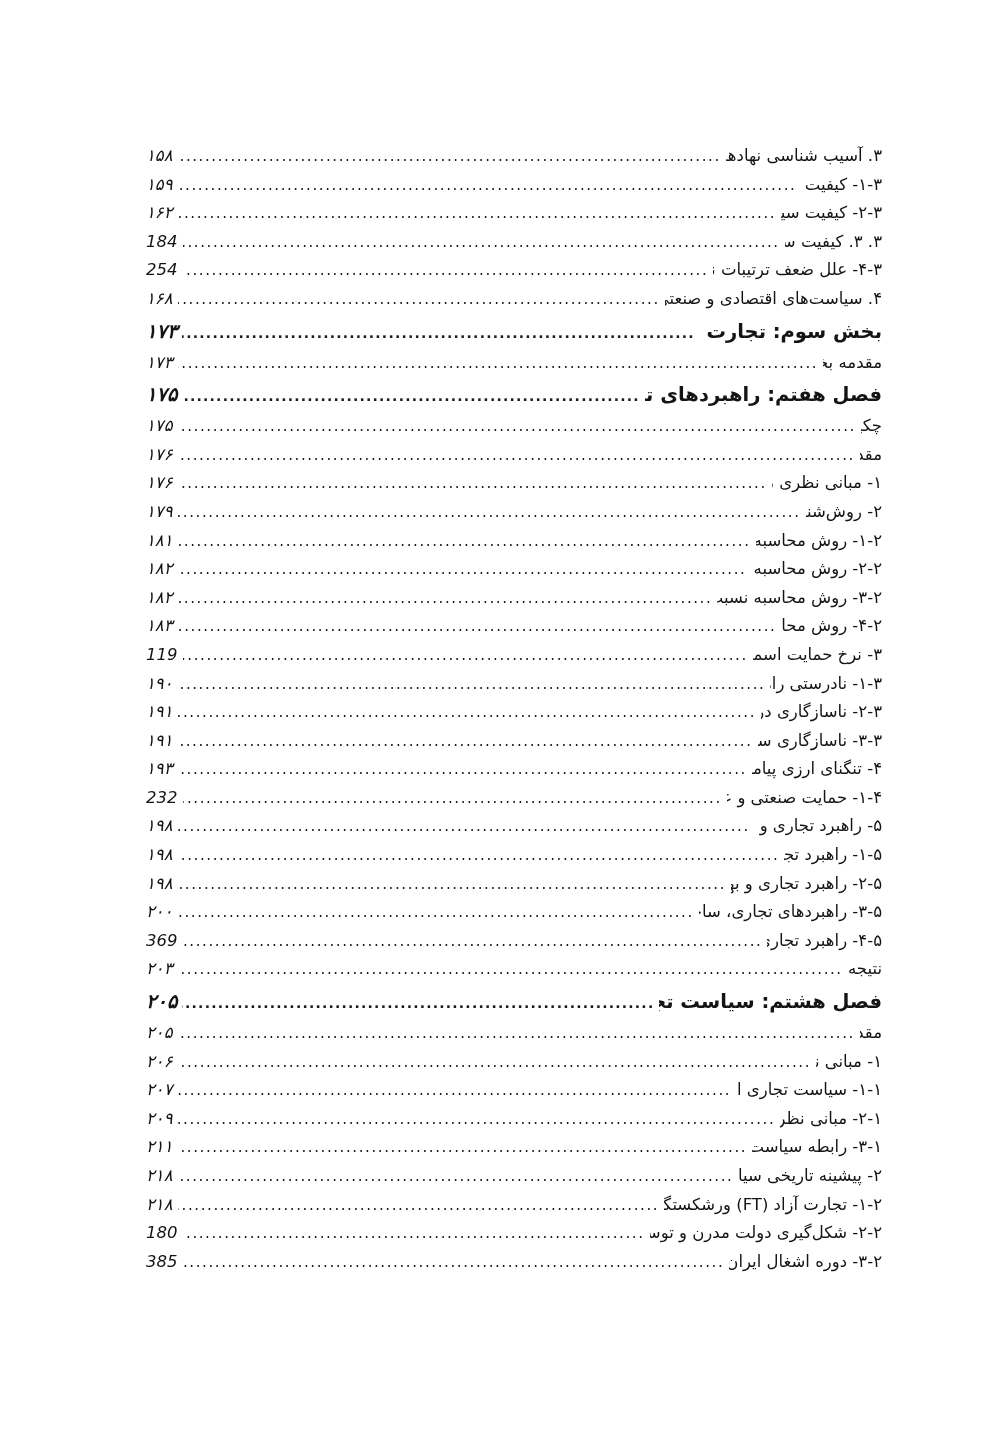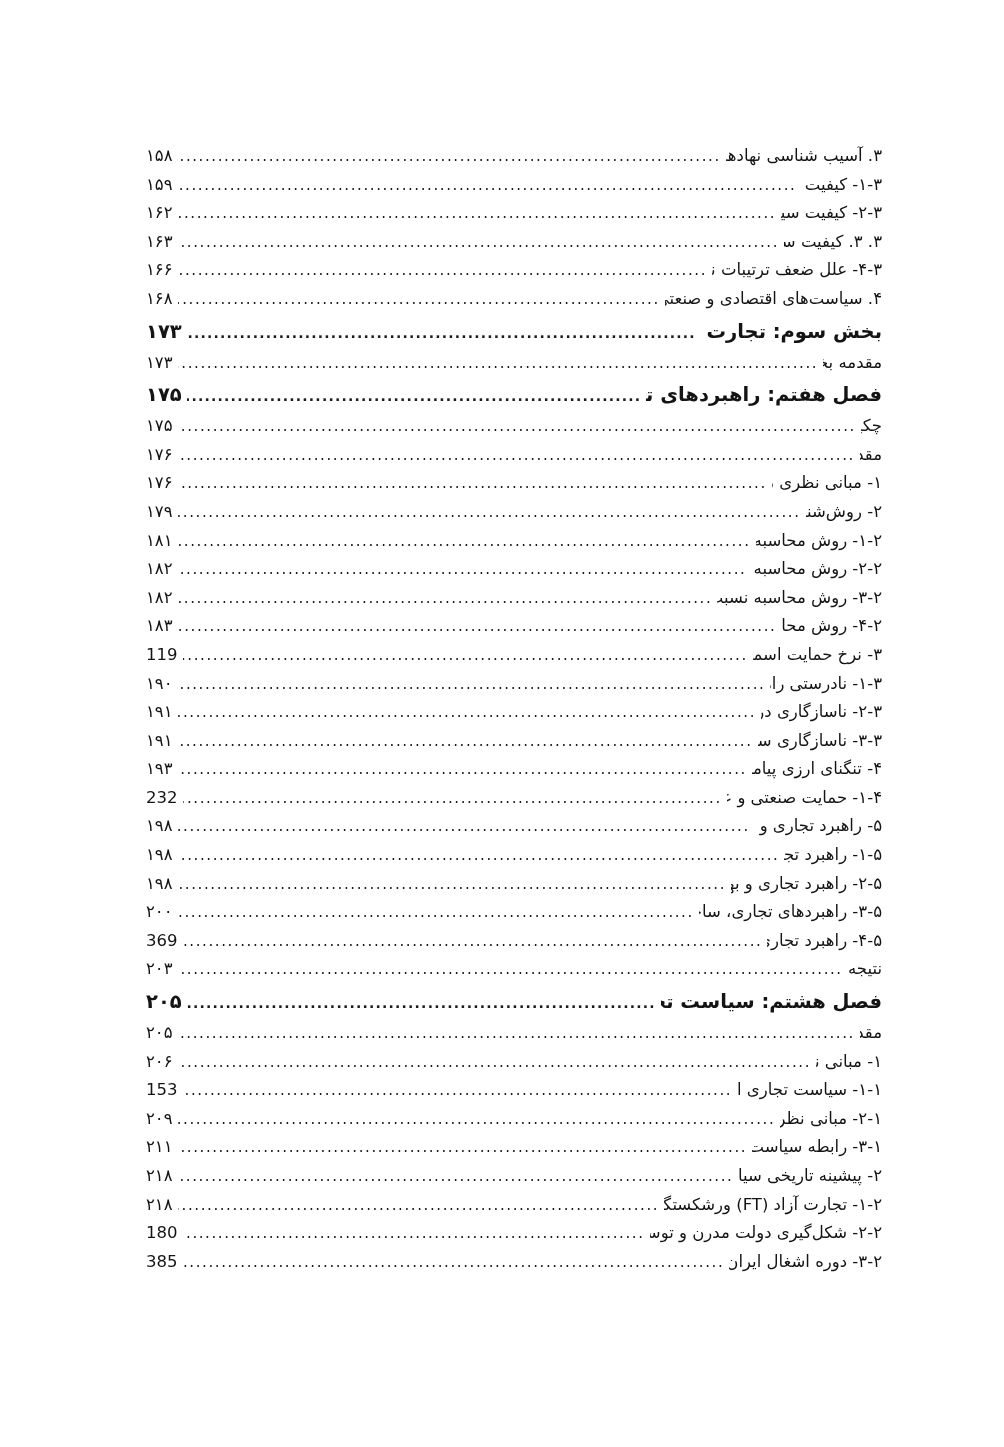--- a/index.html
+++ b/index.html
@@ -22,21 +22,21 @@
     flex:0 1 auto;white-space:nowrap;overflow:hidden;
   }
   .row .dots{
     flex:1 1 auto;min-width:10px;overflow:hidden;white-space:nowrap;
     margin:0 5px;direction:rtl;
   }
   .row .dots::after{
     content:"..................................................................................................................................................................................................................";
     font-size:15px;letter-spacing:1.6px;color:#1a1a1a;
   }
-  .row .pagenum{flex:0 0 auto;white-space:nowrap;}
+  .row .pagenum{flex:0 0 auto;white-space:nowrap;font-style:italic;}
   .row.bold{
     height:35px;font-size:19.5px;line-height:35px;font-weight:700;
   }
   .row.bold .dots::after{
     font-size:14px;letter-spacing:1.2px;font-weight:700;
   }
 </style>
 </head>
 <body>
 
@@ -53,26 +53,26 @@
     <span class="pagenum">۱۵۹</span>
   </div>
       <div class="row">
     <span class="title">۲-۳- کیفیت سیاست‌های اقتصادی</span>
     <span class="dots"></span>
     <span class="pagenum">۱۶۲</span>
   </div>
       <div class="row">
     <span class="title">۳. ۳. کیفیت سیاست‌های صنعتی</span>
     <span class="dots"></span>
-    <span class="pagenum">۱۶۳</span>
+    <span class="pagenum">184</span>
   </div>
       <div class="row">
     <span class="title">۴-۳- علل ضعف ترتیبات نهادی و سیاست‌های اقتصادی و صنعتی</span>
     <span class="dots"></span>
-    <span class="pagenum">۱۶۶</span>
+    <span class="pagenum">254</span>
   </div>
       <div class="row">
     <span class="title">۴. سیاست‌های اقتصادی و صنعتی مناسب برای حمایت از تولید ملی، کار و سرمایه ایرانی</span>
     <span class="dots"></span>
     <span class="pagenum">۱۶۸</span>
   </div>
       <div class="row bold">
     <span class="title">بخش سوم: تجارت و سرمایه‌گذاری خارجی در ایران</span>
     <span class="dots"></span>
     <span class="pagenum">۱۷۳</span>
@@ -198,21 +198,21 @@
     <span class="pagenum">۲۰۵</span>
   </div>
       <div class="row">
     <span class="title">۱- مبانی نظری بحث</span>
     <span class="dots"></span>
     <span class="pagenum">۲۰۶</span>
   </div>
       <div class="row">
     <span class="title">۱-۱- سیاست تجاری از منظر اقتصاددانان نئوکلاسیک</span>
     <span class="dots"></span>
-    <span class="pagenum">153</span>
+    <span class="pagenum">۲۰۷</span>
   </div>
       <div class="row">
     <span class="title">۲-۱- مبانی نظری سیاست صنعتی</span>
     <span class="dots"></span>
     <span class="pagenum">۲۰۹</span>
   </div>
       <div class="row">
     <span class="title">۳-۱- رابطه سیاست تجاری با سیاست صنعتی</span>
     <span class="dots"></span>
     <span class="pagenum">۲۱۱</span>

